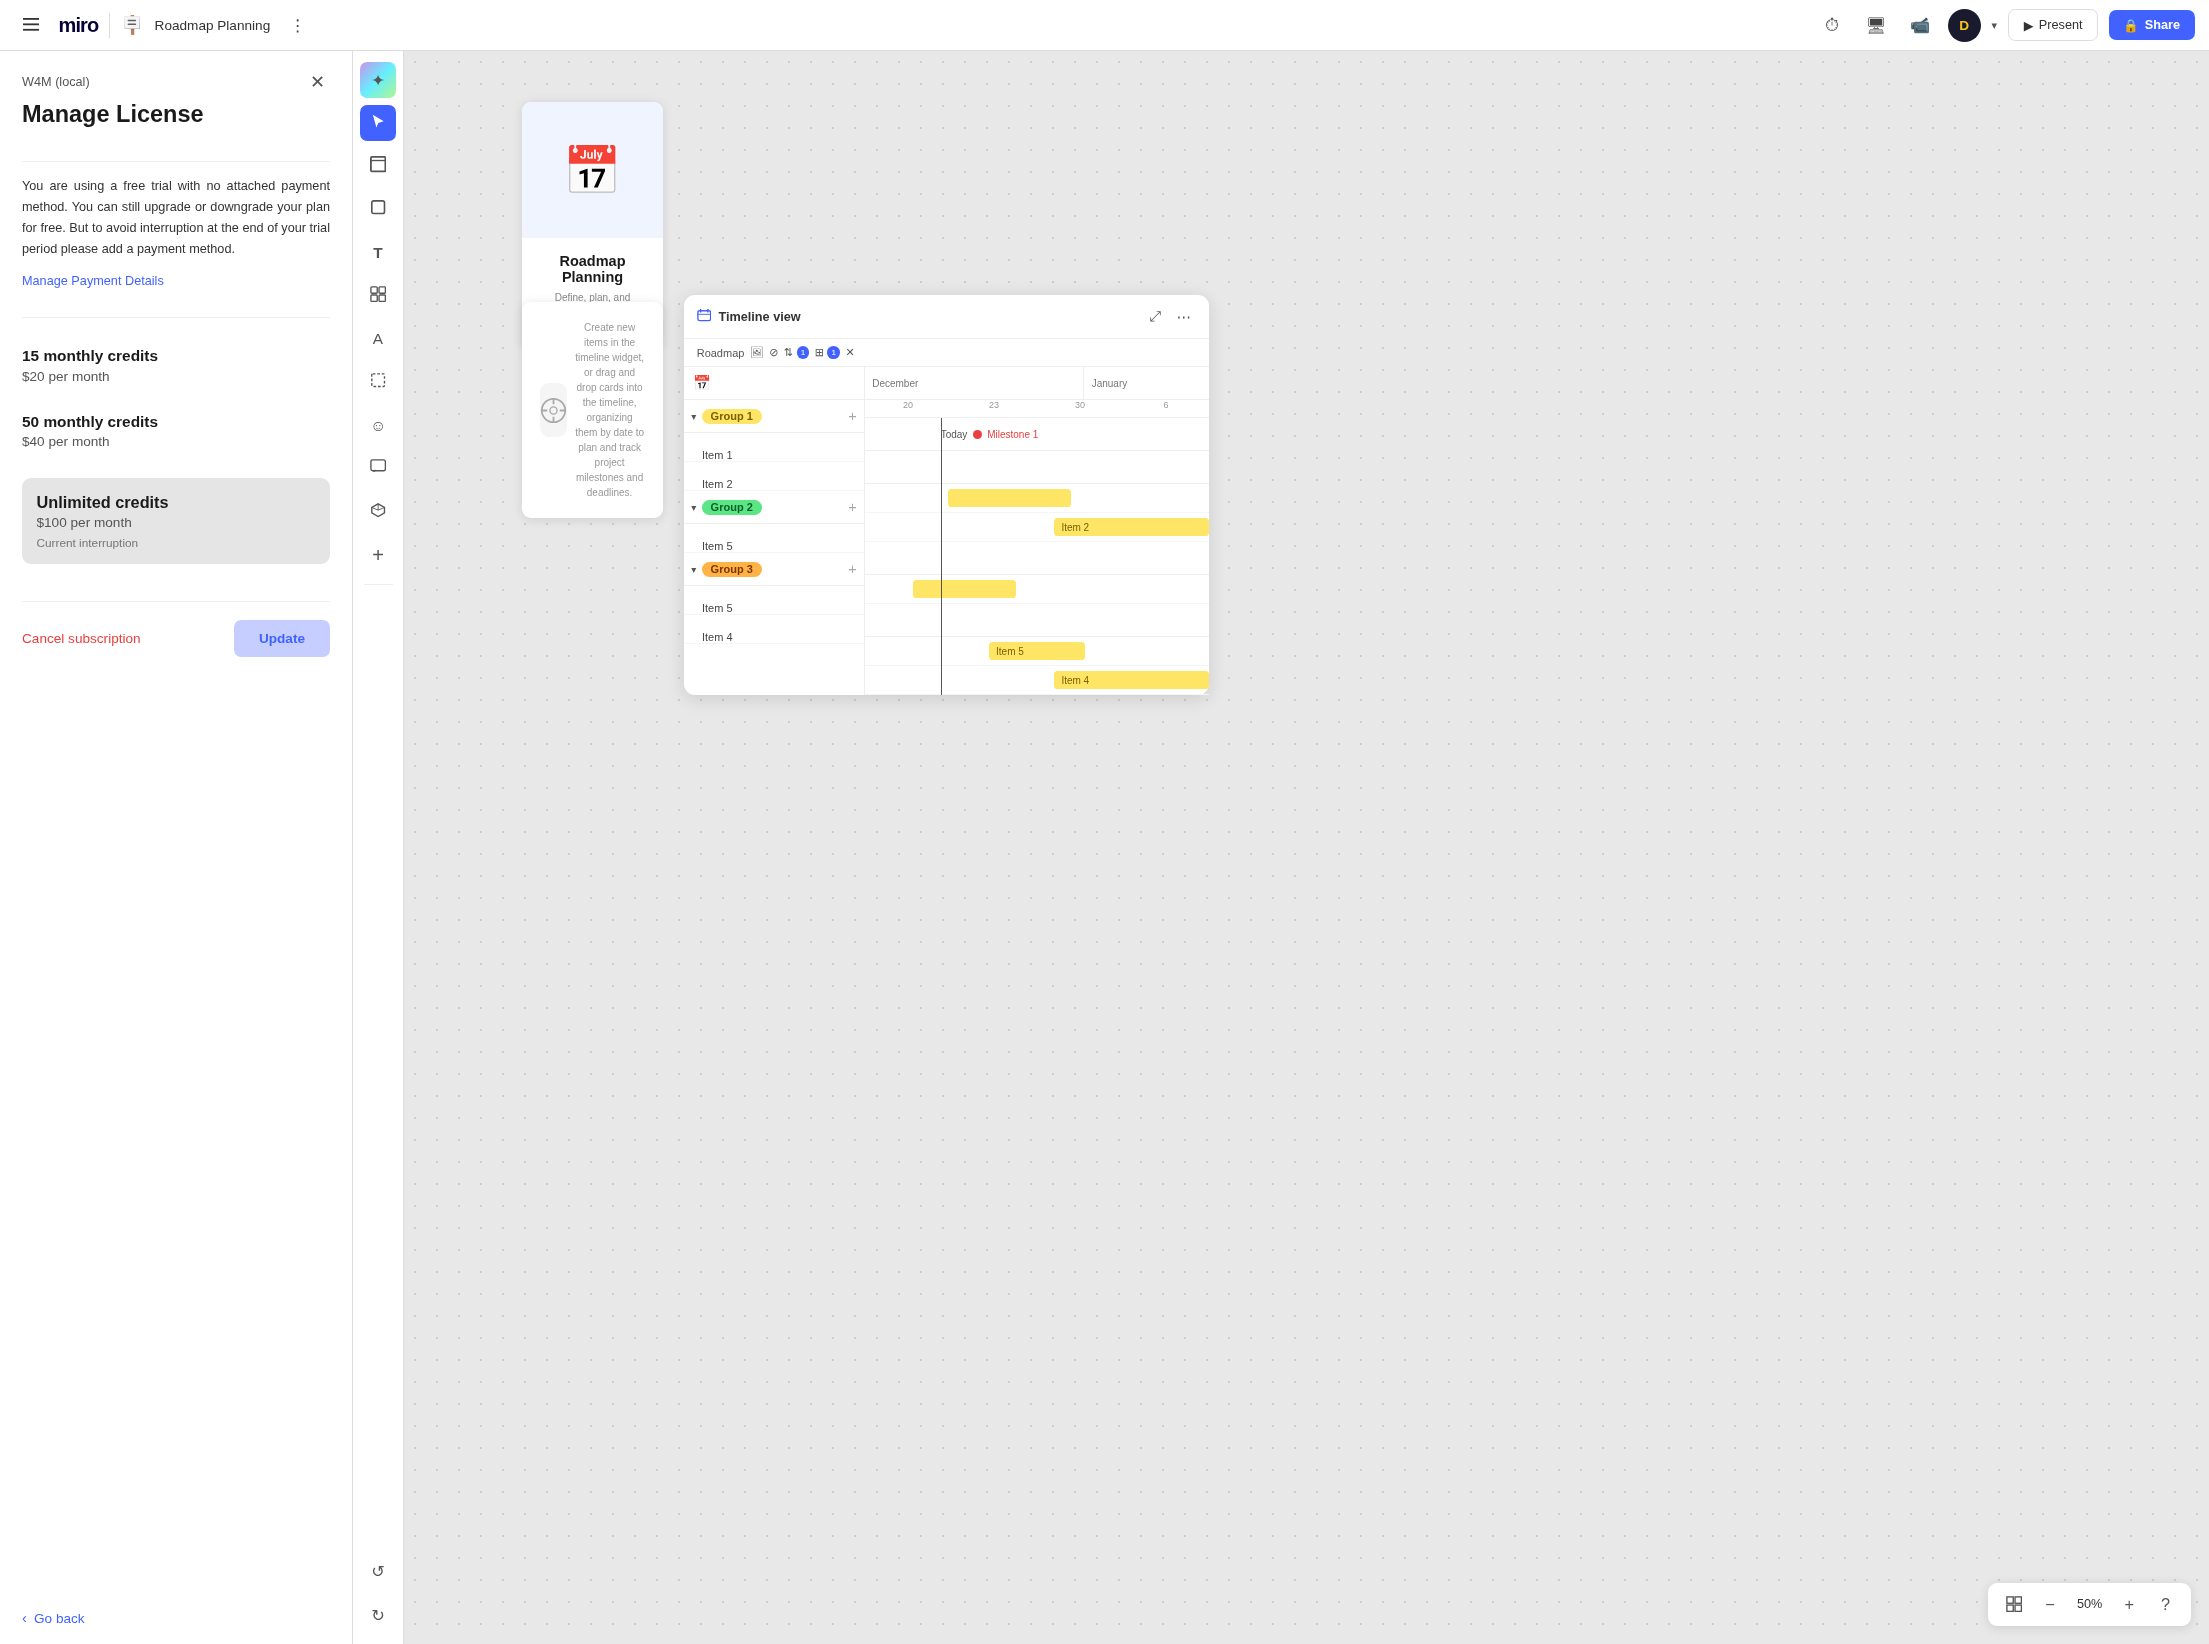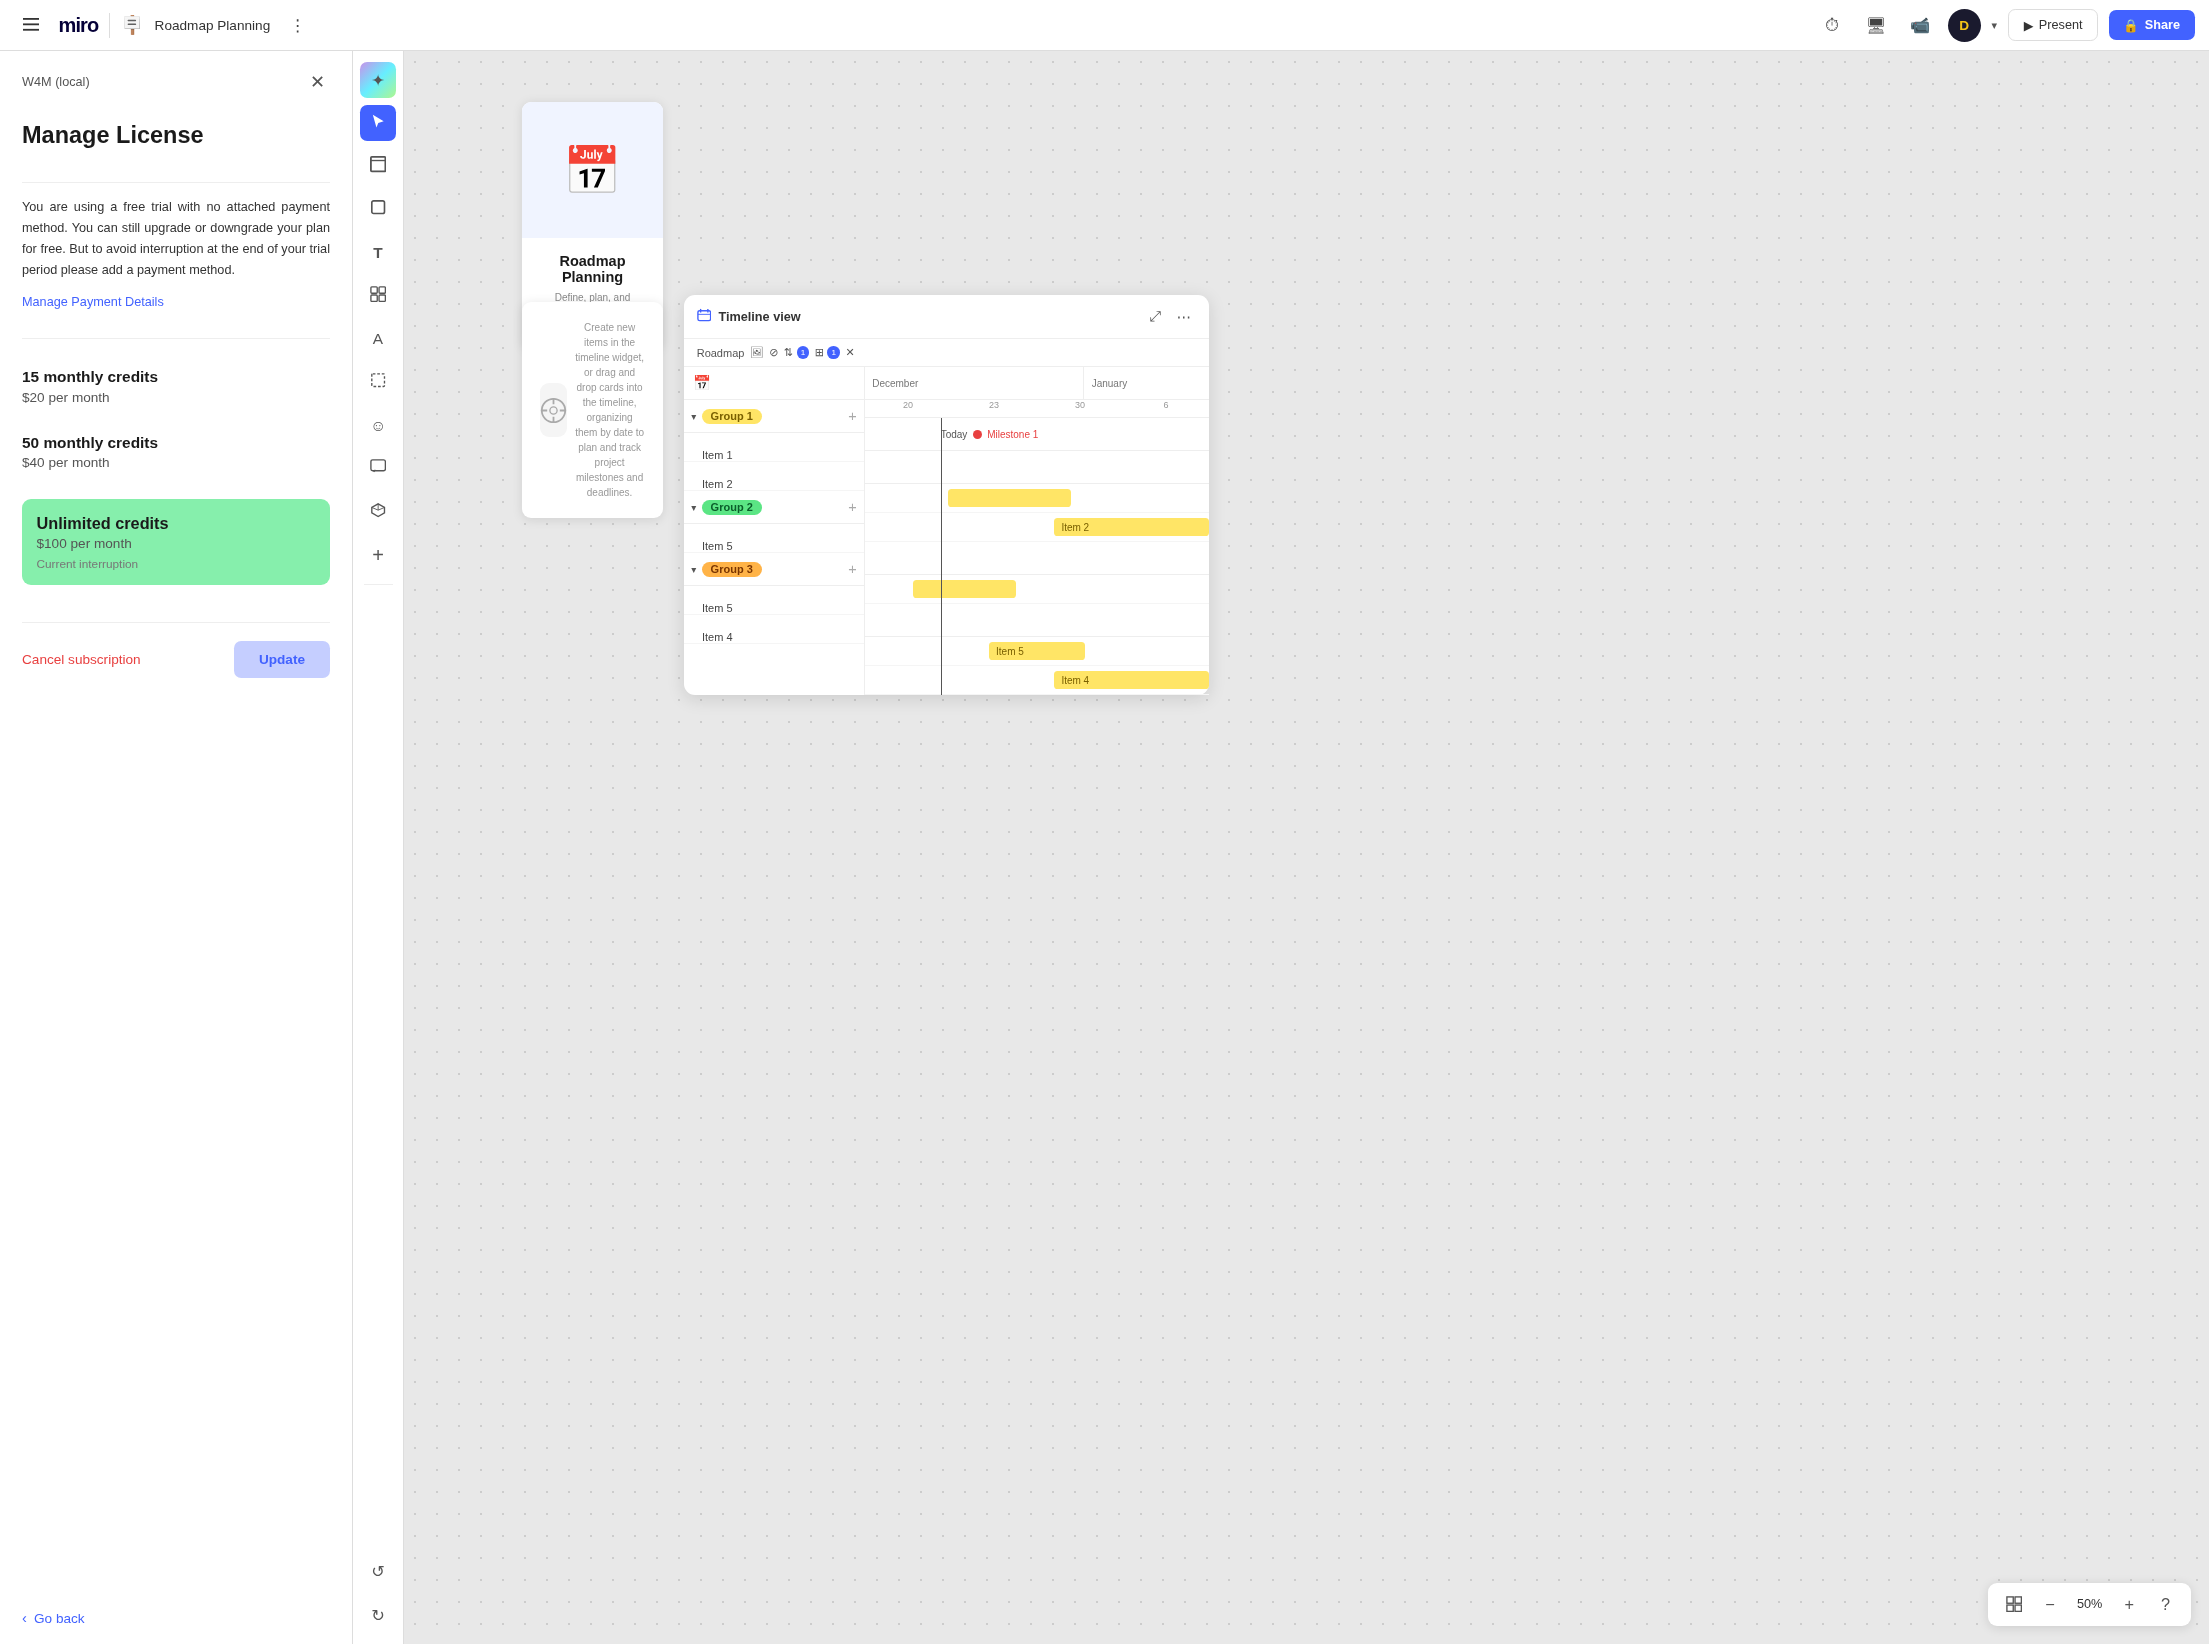--- a/index.html
+++ b/index.html
@@ -16,31 +16,31 @@
     .user-avatar { width: 33px; height: 33px; border-radius: 50%; background: #1a1a2e; color: #f5c518; font-weight: bold; font-size: 13.6px; display: flex; align-items: center; justify-content: center; cursor: pointer; }
     .chevron-down { font-size: 11px; color: #555; cursor: pointer; }
     .present-btn { display: flex; align-items: center; gap: 5.4px; padding: 7.2px 14.5px; background: #fff; border: 0.9px solid #ddd; border-radius: 7.2px; cursor: pointer; font-size: 12.7px; color: #333; }
     .share-btn { display: flex; align-items: center; gap: 5.4px; padding: 7.2px 14.5px; background: #4262ff; border: none; border-radius: 7.2px; cursor: pointer; font-size: 12.7px; color: #fff; font-weight: 600; }
 
     
     .main { display: flex; flex: 1; overflow: hidden; }
 
     
     .side-panel { width: 353px; min-width: 353px; background: #fff; border-right: 0.9px solid #ddd; display: flex; flex-direction: column; overflow-y: auto; padding: 18px 22px; z-index: 50; }
-    .panel-header { display: flex; align-items: center; justify-content: space-between; margin-bottom: 28px; }
+    .panel-header { display: flex; align-items: center; justify-content: space-between; margin-bottom: 7px; }
     .panel-source { font-size: 12.7px; color: #555; }
     .close-btn { background: none; border: none; cursor: pointer; font-size: 18px; color: #555; width: 25px; height: 25px; display: flex; align-items: center; justify-content: center; }
     .panel-title { font-size: 23.5px; font-weight: 700; color: #1a1a1a; margin-bottom: 18px; }
     .panel-divider { height: 0.9px; background: #eee; margin: 14.5px 0; }
     .panel-text { font-size: 12.7px; color: #333; line-height: 1.65; margin-bottom: 14.5px; text-align: justify; }
     .panel-link { color: #4262ff; text-decoration: none; font-size: 12.7px; display: block; margin-bottom: 14.5px; cursor: pointer; }
     .plan-option { margin: 14.5px 0; }
     .plan-credits { font-size: 15.4px; font-weight: 700; color: #1a1a1a; }
     .plan-price { font-size: 13.6px; color: #555; margin-top: 3.6px; }
-    .plan-current { background: #86efac; border-radius: 9px; padding: 14.5px; margin: 14.5px 0; }
+    .plan-current { background: #e5e5e5; border-radius: 9px; padding: 14.5px; margin: 14.5px 0; }
     .plan-current .plan-credits { font-size: 16.3px; }
     .plan-current-label { font-size: 11.8px; color: #777; margin-top: 5.4px; }
     .panel-actions { display: flex; align-items: center; justify-content: space-between; margin-top: 22px; padding-top: 18px; border-top: 0.9px solid #eee; }
     .cancel-btn { background: none; border: none; color: #e84040; font-size: 13.6px; cursor: pointer; font-weight: 500; }
     .update-btn { background: #c5ceff; color: #4262ff; border: none; border-radius: 7.2px; padding: 11px 25px; font-size: 13.6px; font-weight: 600; cursor: pointer; }
     .go-back-area { margin-top: auto; padding-top: 22px; display: flex; align-items: center; gap: 7.2px; cursor: pointer; }
     .go-back-chevron { color: #4262ff; font-size: 14.5px; }
     .go-back-label { color: #4262ff; font-size: 13.6px; font-weight: 500; }
 
     

